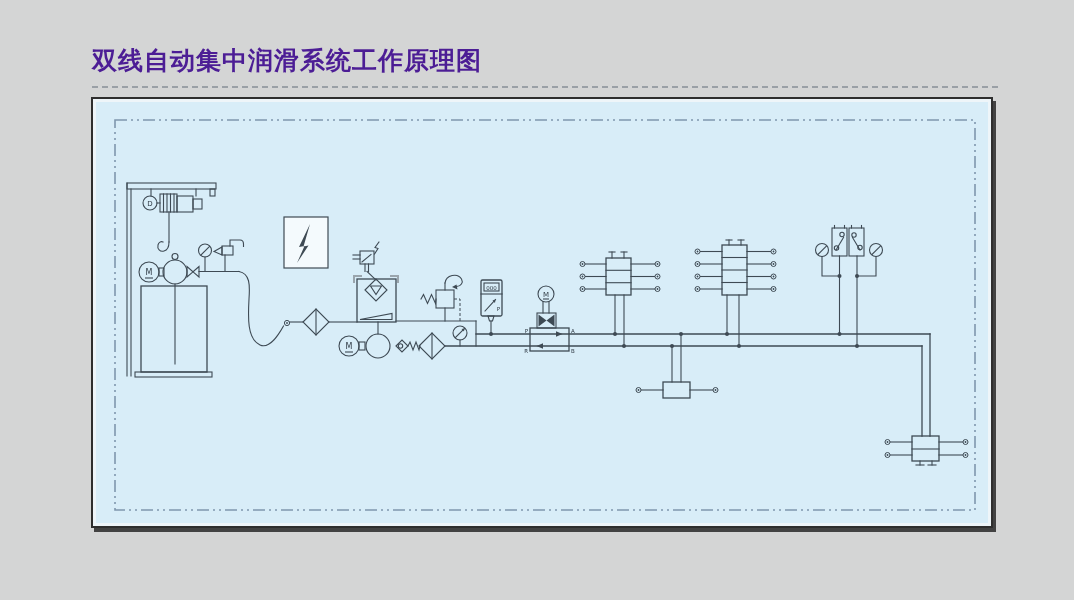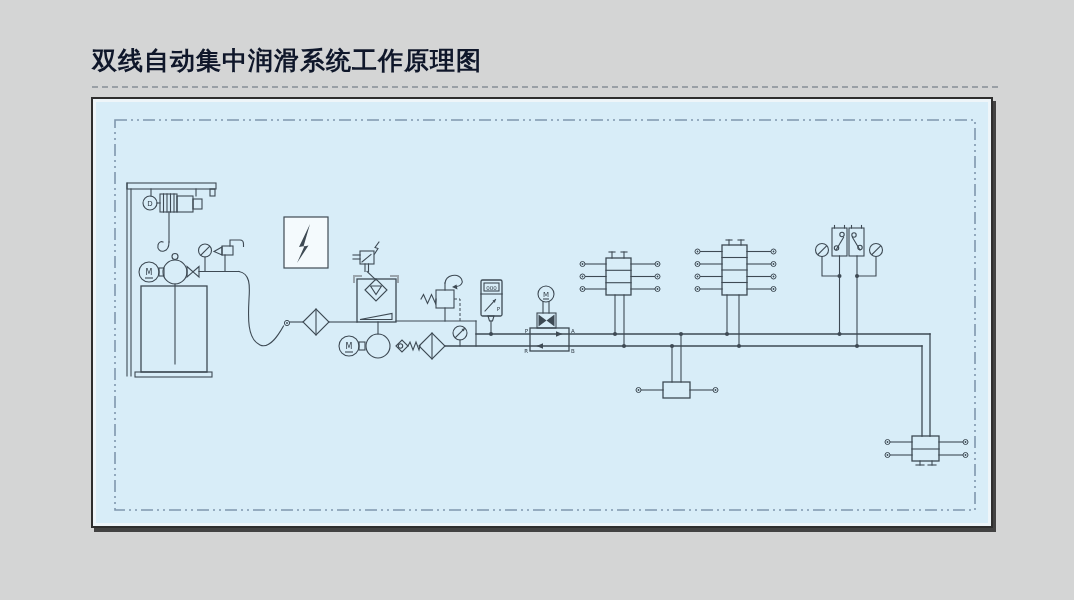--- a/index.html
+++ b/index.html
@@ -2,21 +2,21 @@
 <html><head>
 <meta charset="utf-8">
 <style>
   html,body{margin:0;padding:0;}
   body{
     width:1074px;height:600px;position:relative;overflow:hidden;
     background:#d4d5d5;font-family:"Liberation Sans",sans-serif;
   }
   .page-title{
     position:absolute;left:92px;top:44px;margin:0;
-    font-size:25px;font-weight:bold;color:#0f172a;letter-spacing:1px;
+    font-size:25px;font-weight:bold;color:#4c1d95;letter-spacing:1px;
     font-family:"Liberation Sans",sans-serif;
   }
   .title-sep{
     position:absolute;left:92px;top:86px;width:906px;height:0;
     border-top:2px dashed #9aa0a6;
   }
   .panel{
     position:absolute;left:91px;top:97px;width:898px;height:427px;
     border:2px solid #2e2e2e;background:#eef5f9;
     box-shadow:3px 4px 0 rgba(40,40,40,0.85);

